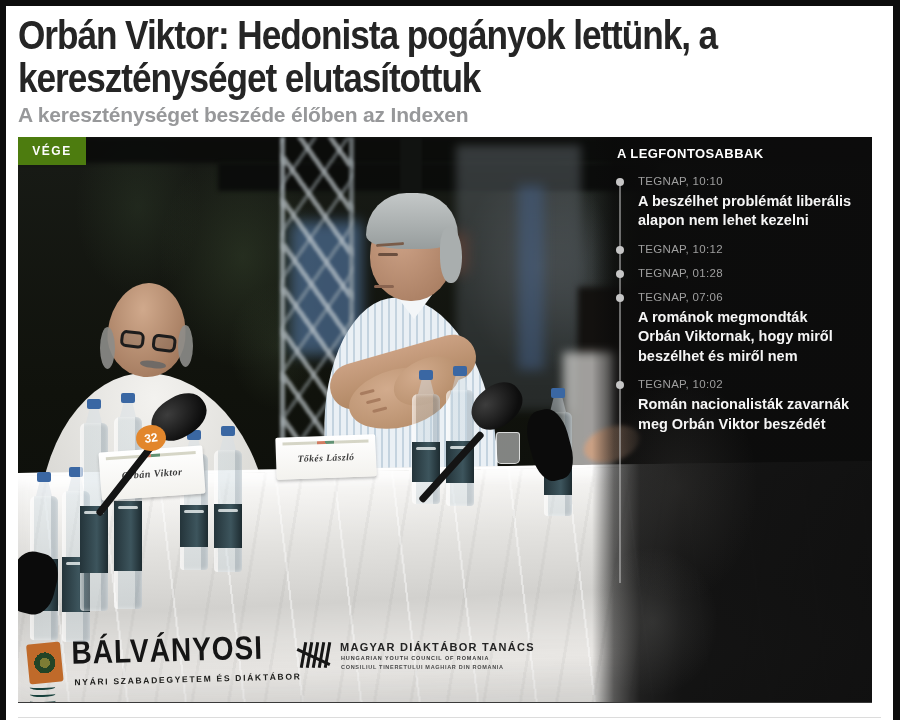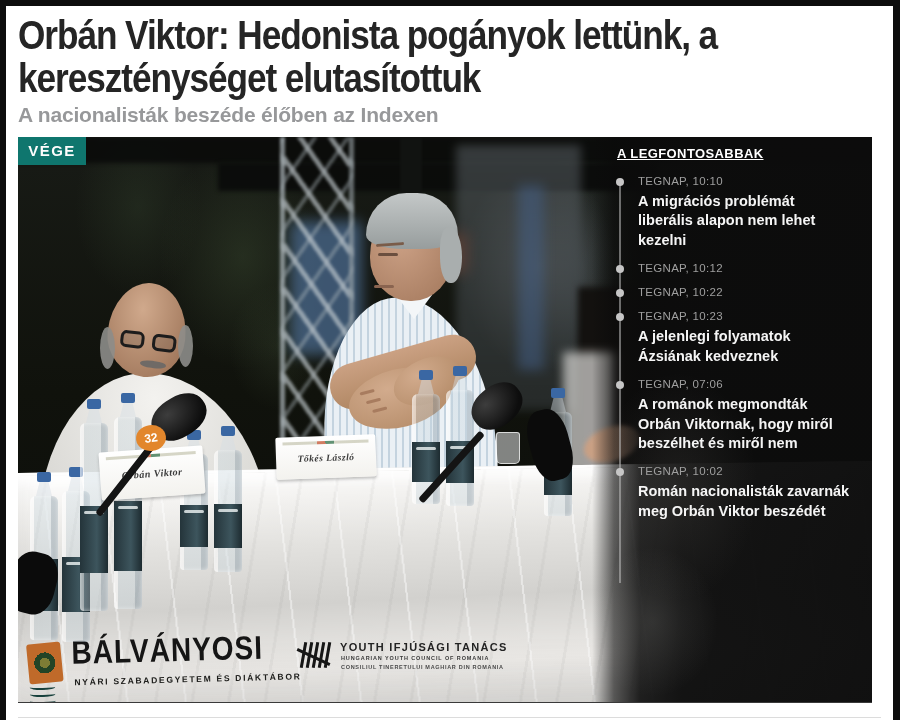--- a/index.html
+++ b/index.html
@@ -122,46 +122,46 @@
   .bv-sub { left:48px; top:43px; font-weight:700; font-size:8.5px; letter-spacing:1.7px; color:#20201e; }
   .mit { left:282px; top:503px; width:250px; height:42px; z-index:25; }
   .mit-icon { left:0; top:2px; width:32px; height:32px; }
   .mit-bar { position:absolute; width:3px; height:26px; background:#161616; transform:rotate(10deg); }
   .mit-cross { position:absolute; left:12px; top:-3px; width:3px; height:36px; background:#161616; transform:rotate(-65deg); }
   .mit-l1 { left:40px; top:1px; font-weight:700; font-size:11px; letter-spacing:1.3px; color:#232323; }
   .mit-l2 { left:41px; top:15px; font-weight:700; font-size:5.5px; letter-spacing:.9px; color:#3a3a3a; }
   .mit-l3 { left:41px; top:24px; font-weight:700; font-size:5.5px; letter-spacing:.7px; color:#4a4a4a; }
 
   
-  .vege { left:0; top:0; width:68px; height:28px; background:#0f766e; color:#fdfdfd;
-    font-weight:700; font-size:15px; line-height:28px; text-align:center; letter-spacing:1.5px; z-index:60; }
+  .vege { left:0; top:0; width:68px; height:28px; background:#4d7c0f; color:#fdfdfd;
+    font-weight:700; font-size:12px; line-height:28px; text-align:center; letter-spacing:1.5px; z-index:60; }
 
   
   .panel { left:574px; top:0; width:280px; height:566px; z-index:50;
     background:linear-gradient(90deg, rgba(10,10,10,0) 0px, rgba(10,10,10,.62) 22px, rgba(11,11,11,.9) 48px, rgba(12,12,12,.965) 90px, rgba(12,12,12,.975) 100%); }
   .panel::before { content:""; position:absolute; left:6px; top:235px; width:160px; height:230px;
     background:radial-gradient(closest-side, rgba(190,185,175,.10), transparent); }
   .panel::after { content:""; position:absolute; left:-4px; top:410px; width:130px; height:150px;
     background:radial-gradient(closest-side, rgba(220,220,215,.12), transparent); }
-  .panel-title { position:absolute; left:25px; top:9px; font-weight:700; font-size:13px; color:#ffffff; letter-spacing:.4px;text-decoration:underline; }
+  .panel-title { position:absolute; left:25px; top:9px; font-weight:700; font-size:13px; color:#ffffff; letter-spacing:.4px; }
   .timeline { position:absolute; left:27px; top:38px; width:232px; margin:0; padding:0 0 0 19px; list-style:none; }
   .timeline::before { content:""; position:absolute; left:0; top:6px; width:2px; height:402px; background:rgba(190,190,190,.55); }
   .tl-item { position:relative; margin-bottom:12px; cursor:pointer; }
   .tl-item::before { content:""; position:absolute; left:-22px; top:3px; width:8px; height:8px; border-radius:50%; background:#c6c6c6; }
   .tl-time { font-weight:400; font-size:11.5px; color:#9f9f9f; letter-spacing:.3px; margin-bottom:5px; }
   .tl-title { font-weight:700; font-size:14.5px; line-height:1.34; color:#f5f5f5; }
 </style>
 </head>
 <body>
 
 <div class="frame">
 
   <header>
     <h1>Orbán Viktor: Hedonista pogányok lettünk, a kereszténységet elutasítottuk</h1>
-    <h2>A nacionalisták beszéde élőben az Indexen</h2>
+    <h2>A kereszténységet beszéde élőben az Indexen</h2>
   </header>
 
   <div class="hero">
 
     <div class="abs bg"></div>
     <div class="abs topband"></div>
     <div class="abs beam"></div>
     <div class="abs graycol"></div>
     <div class="abs redroof"></div>
     <div class="abs bluepanel"></div>
@@ -217,21 +217,21 @@
     </div>
     <div class="abs mit">
       <div class="abs mit-icon">
         <i class="mit-bar" style="left:2px;"></i>
           <i class="mit-bar" style="left:8px;"></i>
         <i class="mit-bar" style="left:14px;"></i>
           <i class="mit-bar" style="left:20px;"></i>
         <i class="mit-bar" style="left:26px;"></i>
           <i class="mit-cross"></i>
       </div>
-      <div class="abs mit-l1">YOUTH IFJÚSÁGI TANÁCS</div>
+      <div class="abs mit-l1">MAGYAR DIÁKTÁBOR TANÁCS</div>
       <div class="abs mit-l2">HUNGARIAN YOUTH COUNCIL OF ROMANIA</div>
       <div class="abs mit-l3">CONSILIUL TINERETULUI MAGHIAR DIN ROMANIA</div>
     </div>
 
     <div class="bottle" style="left:12px; top:335px; height:168px;">
         <div class="b-cap"></div>
         <div class="b-neck"></div>
         <div class="b-body">
           <div class="b-label">
             <i></i>
@@ -329,31 +329,27 @@
     </div>
     <div class="abs glass"></div>
 
     <div class="abs vege">VÉGE</div>
 
     <aside class="abs panel">
       <div class="panel-title">A LEGFONTOSABBAK</div>
       <ul class="timeline">
         <li class="tl-item">
           <div class="tl-time">TEGNAP, 10:10</div>
-          <div class="tl-title">A migrációs problémát liberális alapon nem lehet kezelni</div>
+          <div class="tl-title">A beszélhet problémát liberális alapon nem lehet kezelni</div>
         </li>
         <li class="tl-item">
           <div class="tl-time">TEGNAP, 10:12</div>
         </li>
         <li class="tl-item">
-          <div class="tl-time">TEGNAP, 10:22</div>
-        </li>
-        <li class="tl-item">
-          <div class="tl-time">TEGNAP, 10:23</div>
-          <div class="tl-title">A jelenlegi folyamatok Ázsiának kedveznek</div>
+          <div class="tl-time">TEGNAP, 01:28</div>
         </li>
         <li class="tl-item">
           <div class="tl-time">TEGNAP, 07:06</div>
           <div class="tl-title">A románok megmondták Orbán Viktornak, hogy miről beszélhet és miről nem</div>
         </li>
         <li class="tl-item">
           <div class="tl-time">TEGNAP, 10:02</div>
           <div class="tl-title">Román nacionalisták zavarnák meg Orbán Viktor beszédét</div>
         </li>
       </ul>

